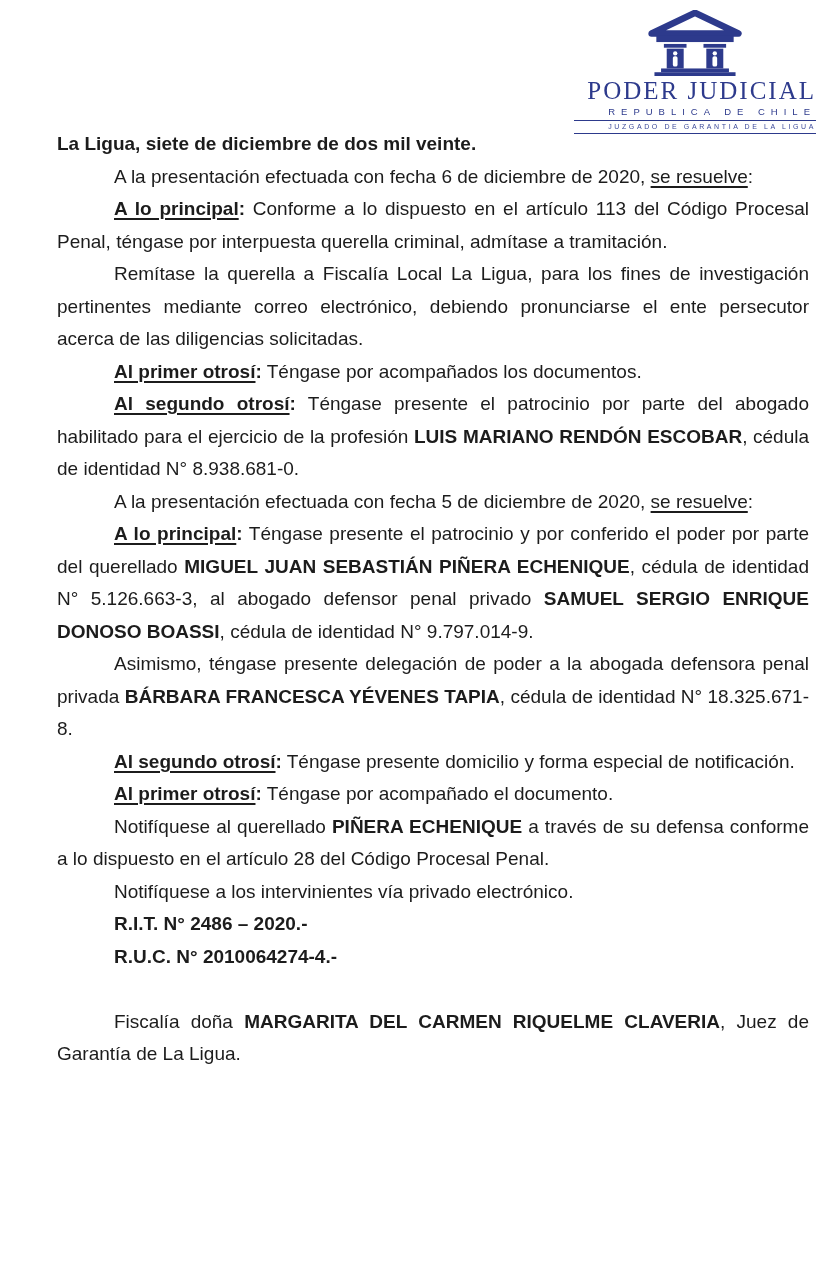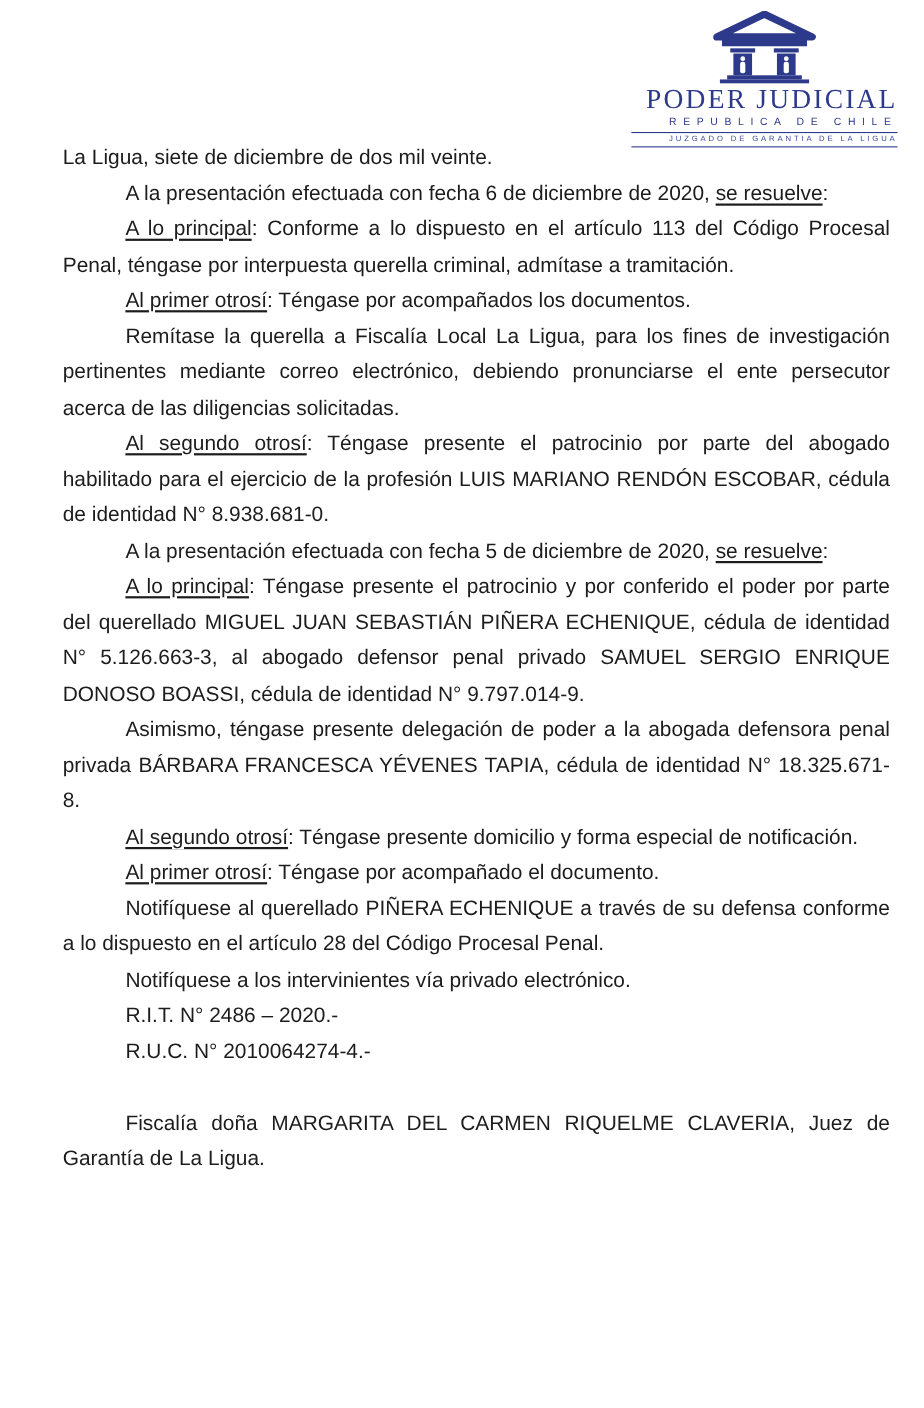--- a/index.html
+++ b/index.html
@@ -32,21 +32,21 @@
   }
   
   .doc-body{
     position:absolute;left:57px;top:128px;width:752px;
     font-size:19px;line-height:32.5px;
     text-align:justify;
   }
   p.para{margin:0;}
   p.indent{text-indent:57px;}
   p.spacer{height:32.5px;margin:0;}
-  .b{font-weight:400;}
+  .b{font-weight:700;}
   .u{text-decoration:underline;text-underline-offset:3px;text-decoration-thickness:1.5px;}
 </style>
 </head>
 <body>
 
 <div class="logo">
   <span>
     <svg width="96" height="66" viewBox="0 0 100 70" aria-hidden="true">
 
       <path d="M50 3 L96 25 L4 25 Z" fill="#ffffff" stroke="#2d3a8c" stroke-width="7" stroke-linejoin="round"></path>
@@ -69,22 +69,22 @@
   </span>
   <div class="logo-title">PODER JUDICIAL</div>
   <div class="logo-sub">REPUBLICA DE CHILE</div>
   <div class="logo-court">JUZGADO DE GARANTIA DE LA LIGUA</div>
 </div>
 
 <div class="doc-body">
     <p class="para"><span class="b">La Ligua, siete de diciembre de dos mil veinte.</span></p>
     <p class="para indent"><span>A la presentación efectuada con fecha 6 de diciembre de 2020, </span><span class="u">se resuelve</span><span>:</span></p>
     <p class="para indent"><span class="b u">A lo principal</span><span class="b">:</span><span> Conforme a lo dispuesto en el artículo 113 del Código Procesal Penal, téngase por interpuesta querella criminal, admítase a tramitación.</span></p>
+    <p class="para indent"><span>Remítase la querella a Fiscalía Local La Ligua, para los fines de investigación pertinentes mediante correo electrónico, debiendo pronunciarse el ente persecutor acerca de las diligencias solicitadas.</span></p>
     <p class="para indent"><span class="b u">Al primer otrosí</span><span class="b">:</span><span> Téngase por acompañados los documentos.</span></p>
-    <p class="para indent"><span>Remítase la querella a Fiscalía Local La Ligua, para los fines de investigación pertinentes mediante correo electrónico, debiendo pronunciarse el ente persecutor acerca de las diligencias solicitadas.</span></p>
     <p class="para indent"><span class="b u">Al segundo otrosí</span><span class="b">:</span><span> Téngase presente el patrocinio por parte del abogado habilitado para el ejercicio de la profesión </span><span class="b">LUIS MARIANO RENDÓN ESCOBAR</span><span>, cédula de identidad N° 8.938.681-0.</span></p>
     <p class="para indent"><span>A la presentación efectuada con fecha 5 de diciembre de 2020, </span><span class="u">se resuelve</span><span>:</span></p>
     <p class="para indent"><span class="b u">A lo principal</span><span class="b">:</span><span> Téngase presente el patrocinio y por conferido el poder por parte del querellado </span><span class="b">MIGUEL JUAN SEBASTIÁN PIÑERA ECHENIQUE</span><span>, cédula de identidad N° 5.126.663-3, al abogado defensor penal privado </span><span class="b">SAMUEL SERGIO ENRIQUE DONOSO BOASSI</span><span>, cédula de identidad N° 9.797.014-9.</span></p>
     <p class="para indent"><span>Asimismo, téngase presente delegación de poder a la abogada defensora penal privada </span><span class="b">BÁRBARA FRANCESCA YÉVENES TAPIA</span><span>, cédula de identidad N° 18.325.671-8.</span></p>
     <p class="para indent"><span class="b u">Al segundo otrosí</span><span class="b">:</span><span> Téngase presente domicilio y forma especial de notificación.</span></p>
     <p class="para indent"><span class="b u">Al primer otrosí</span><span class="b">:</span><span> Téngase por acompañado el documento.</span></p>
     <p class="para indent"><span>Notifíquese al querellado </span><span class="b">PIÑERA ECHENIQUE</span><span> a través de su defensa conforme a lo dispuesto en el artículo 28 del Código Procesal Penal.</span></p>
     <p class="para indent"><span>Notifíquese a los intervinientes vía privado electrónico.</span></p>
     <p class="para indent"><span class="b">R.I.T. N° 2486 – 2020.-</span></p>
     <p class="para indent"><span class="b">R.U.C. N° 2010064274-4.-</span></p>

